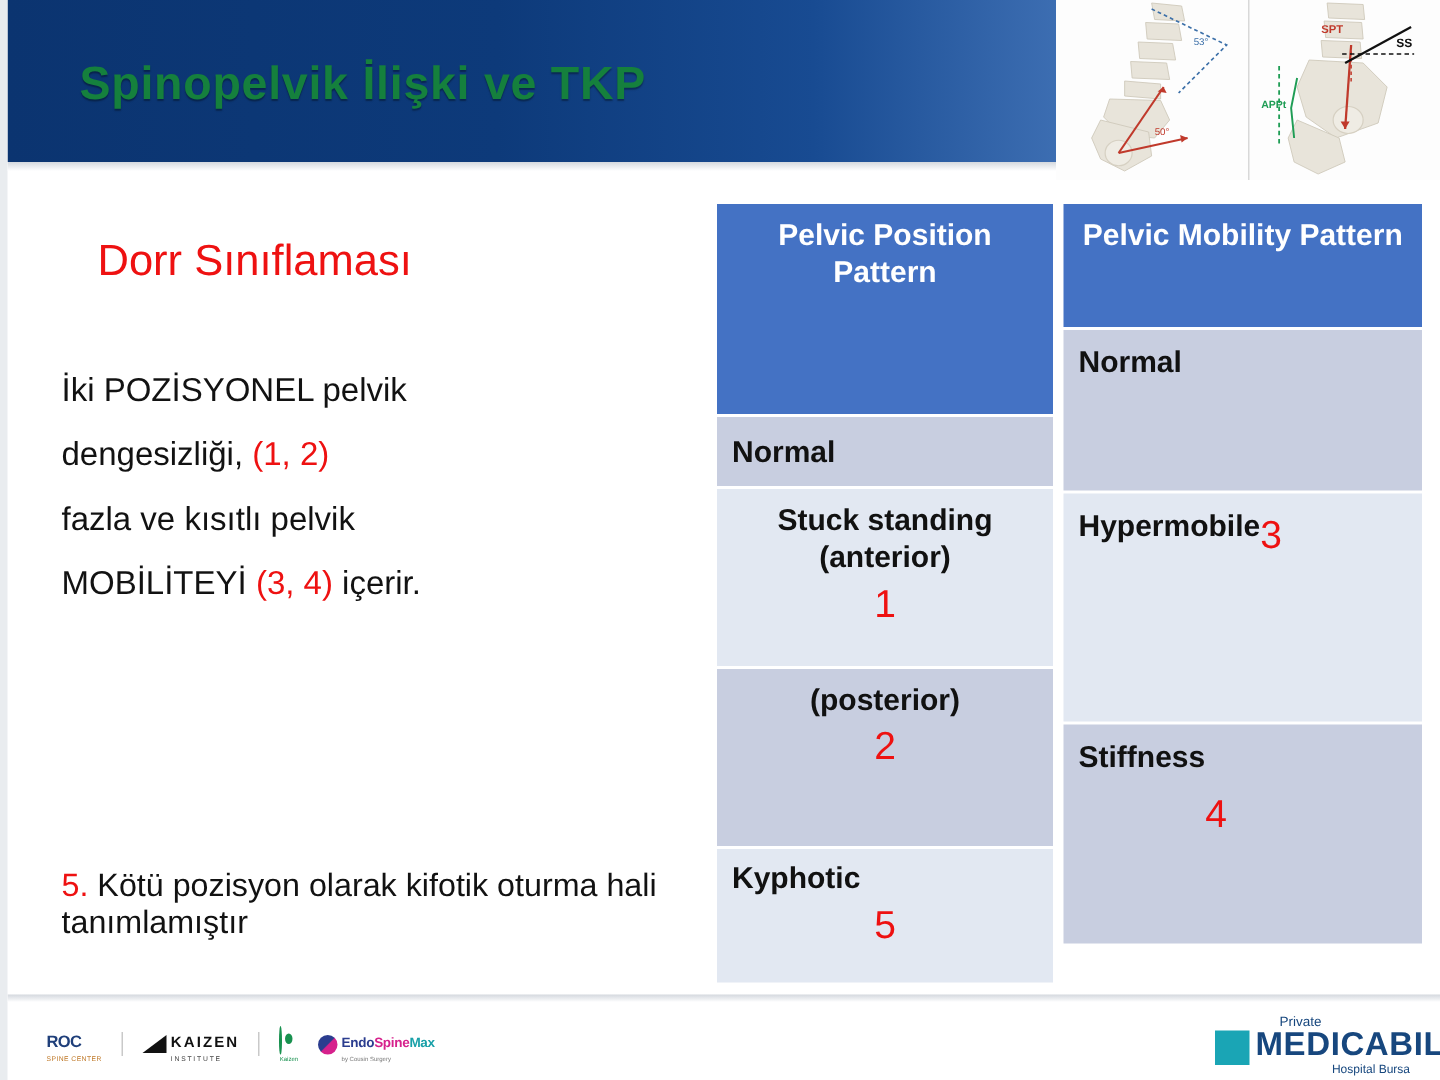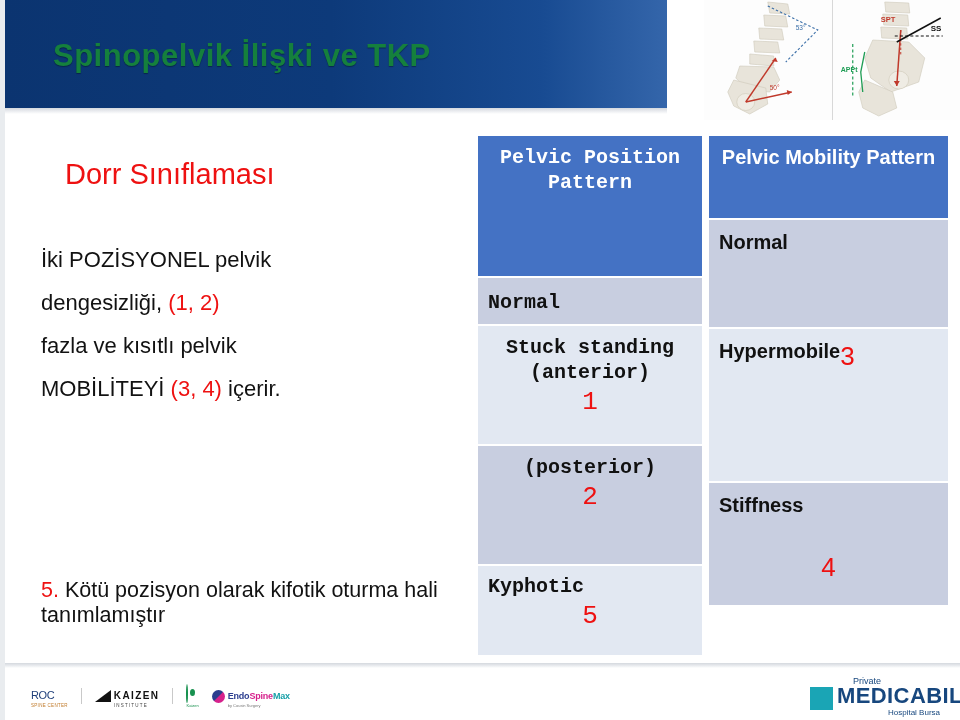--- a/index.html
+++ b/index.html
@@ -32,21 +32,21 @@
     position:absolute;left:48px;top:38px;
     font-size:31px;font-weight:bold;color:#15803d;
     letter-spacing:0.5px;
     white-space:nowrap;
     text-shadow:0 1px 1px rgba(0,0,0,.35);
   }
 
   
   .hdr-figs{
     position:absolute;right:0;top:0;width:256px;height:120px;
-    background:#ffffff;display:flex;padding-left:37px;
+    background:#ffffff;display:flex;
   }
   .fig{
     position:relative;width:50%;height:100%;background:#fdfdfd;overflow:hidden;
   }
   .fig + .fig{border-left:1px solid #d8d8d8;}
   .fig svg{position:absolute;inset:0;width:100%;height:100%;}
 
   
   .dorr-heading{
     position:absolute;left:60px;top:158px;
@@ -63,21 +63,21 @@
   .note{
     position:absolute;left:36px;top:578px;width:450px;
     font-size:21.5px;color:#121212;line-height:25px;
   }
 
   
   .tbl{
     position:absolute;left:473px;top:136px;width:470px;height:522px;
   }
   .col{position:absolute;top:0;height:100%;}
-  .col-left{left:0;width:224px;font-family:Liberation Mono, monospace;}
+  .col-left{left:0;width:224px;}
   .col-right{left:231px;width:239px;}
 
   .cell{
     box-sizing:border-box;
     width:100%;
     padding:6px 10px 4px;
     text-align:center;
     position:relative;
   }
   .cell .lbl{
@@ -101,21 +101,21 @@
   .footer-rule{
     position:absolute;left:0;top:663px;width:960px;height:5px;
     background:linear-gradient(180deg,#d4d8de 0%,#eceef1 60%,#ffffff 100%);
   }
   .footer-logos{
     position:absolute;left:26px;top:682px;height:28px;
     display:flex;align-items:center;gap:13px;
   }
   .logo{display:flex;align-items:center;gap:3px;white-space:nowrap;}
   .logo-sep{width:1px;height:16px;background:#c9c9c9;}
-  .roc-mark{font-size:11px;font-weight:normal;color:#1f3f7a;letter-spacing:-.4px;}
+  .roc-mark{font-size:11px;font-weight:bold;color:#1f3f7a;letter-spacing:-.4px;}
   .roc-sub{font-size:4.5px;color:#c07a2a;display:block;letter-spacing:.3px;}
   .kaizen-tri{
     width:0;height:0;border-style:solid;border-width:0 0 12px 16px;
     border-color:transparent transparent #111111 transparent;
   }
   .kaizen-txt{font-size:10px;font-weight:bold;color:#111;letter-spacing:1.4px;line-height:10px;}
   .kaizen-sub{font-size:4.5px;color:#444;letter-spacing:1.2px;display:block;}
   .green-mark{
     width:13px;height:17px;border:1.4px solid #18914f;border-radius:50% 50% 45% 45%;
     position:relative;
@@ -266,21 +266,21 @@
 
       <div class="cell shade-a align-left" style="height:107px;display:flex;align-items:flex-start;padding-top:10px;">
         <div class="lbl">Normal</div>
       </div>
 
       <div class="cell shade-b align-left" style="height:152px;display:flex;flex-direction:row;align-items:stretch;padding-top:10px;">
         <div class="lbl">Hypermobile</div>
         <div class="num" style="text-align:center;">3</div>
       </div>
 
-      <div class="cell shade-a align-left" style="height:122px;display:flex;flex-direction:column;align-items:stretch;padding-top:10px;">
+      <div class="cell shade-a align-left" style="height:146px;display:flex;flex-direction:row;align-items:stretch;padding-top:10px;">
         <div class="lbl">Stiffness</div>
         <div class="num" style="text-align:center;margin-top:34px;">4</div>
       </div>
     </div>
 
   </div>
 
   <div class="footer-rule"></div>
 
   <div class="footer-logos">

